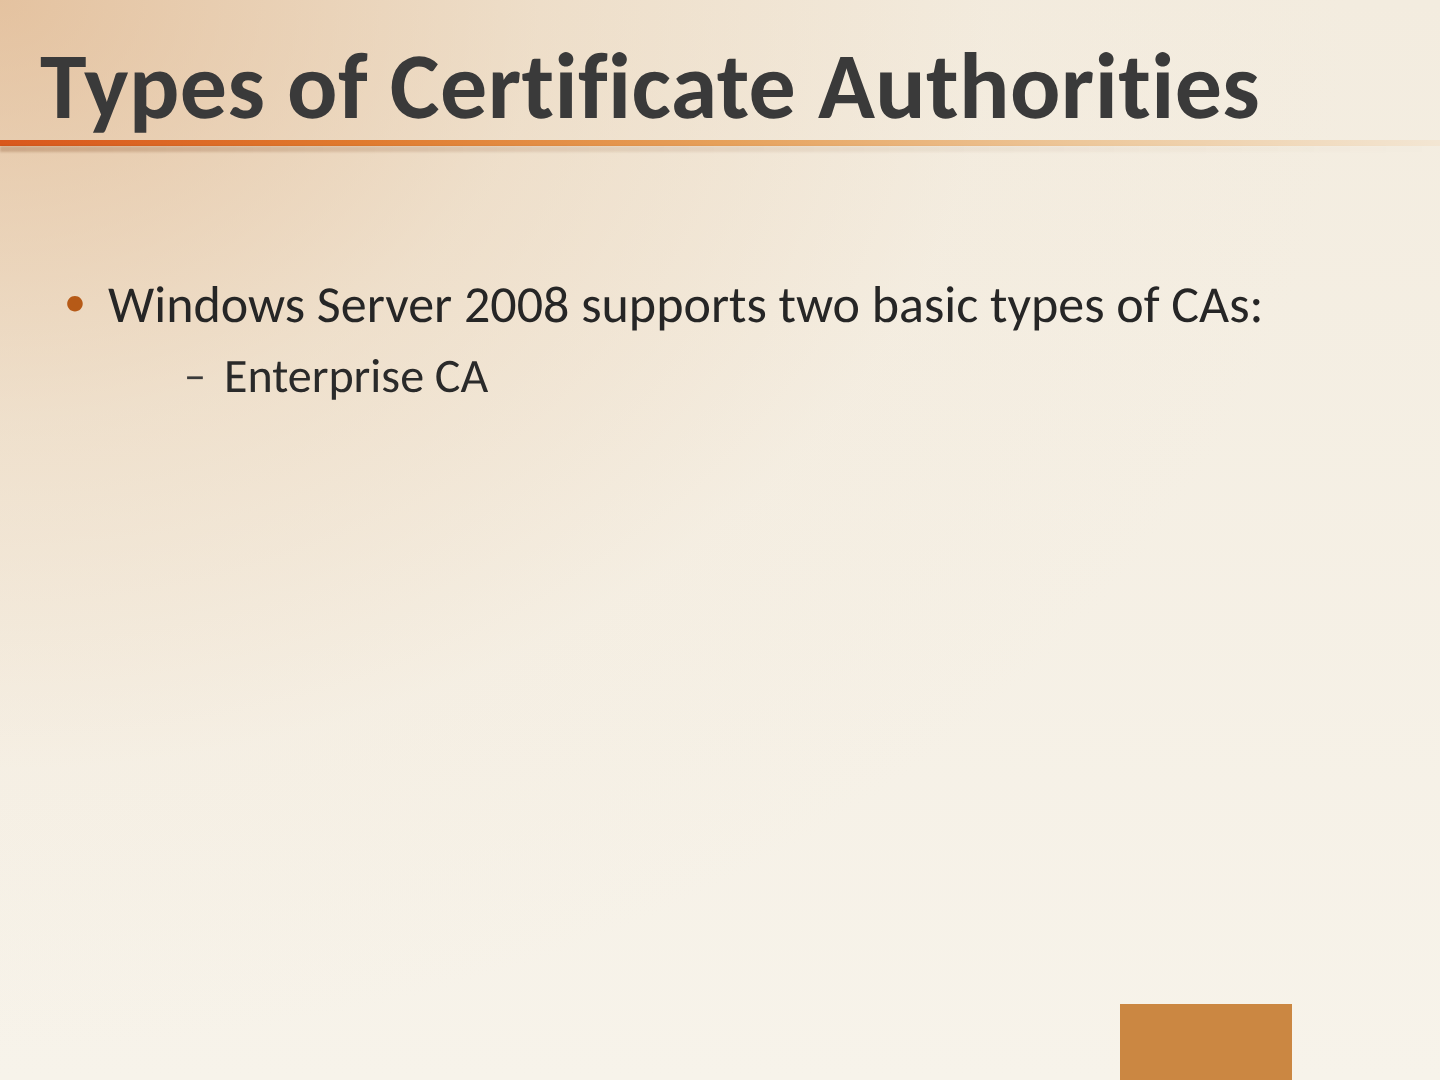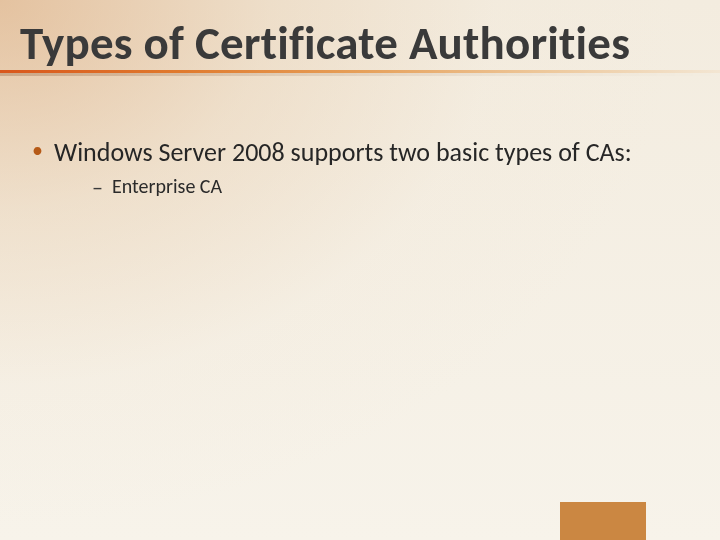--- a/index.html
+++ b/index.html
@@ -82,21 +82,21 @@
     color: #b65a17;
     font-size: 22px;
     line-height: 1.4;
   }
   .sub {
     margin-left: 36px;
     margin-top: 4px;
   }
   .lvl2 {
     position: relative;
-    font-size: 20px;
+    font-size: 24px;
     line-height: 1.35;
     padding-left: 22px;
     color: #2a2a2a;
   }
   .lvl2::before {
     content: "–";
     position: absolute;
     left: 2px;
     top: 0;
     color: #3a3a3a;

